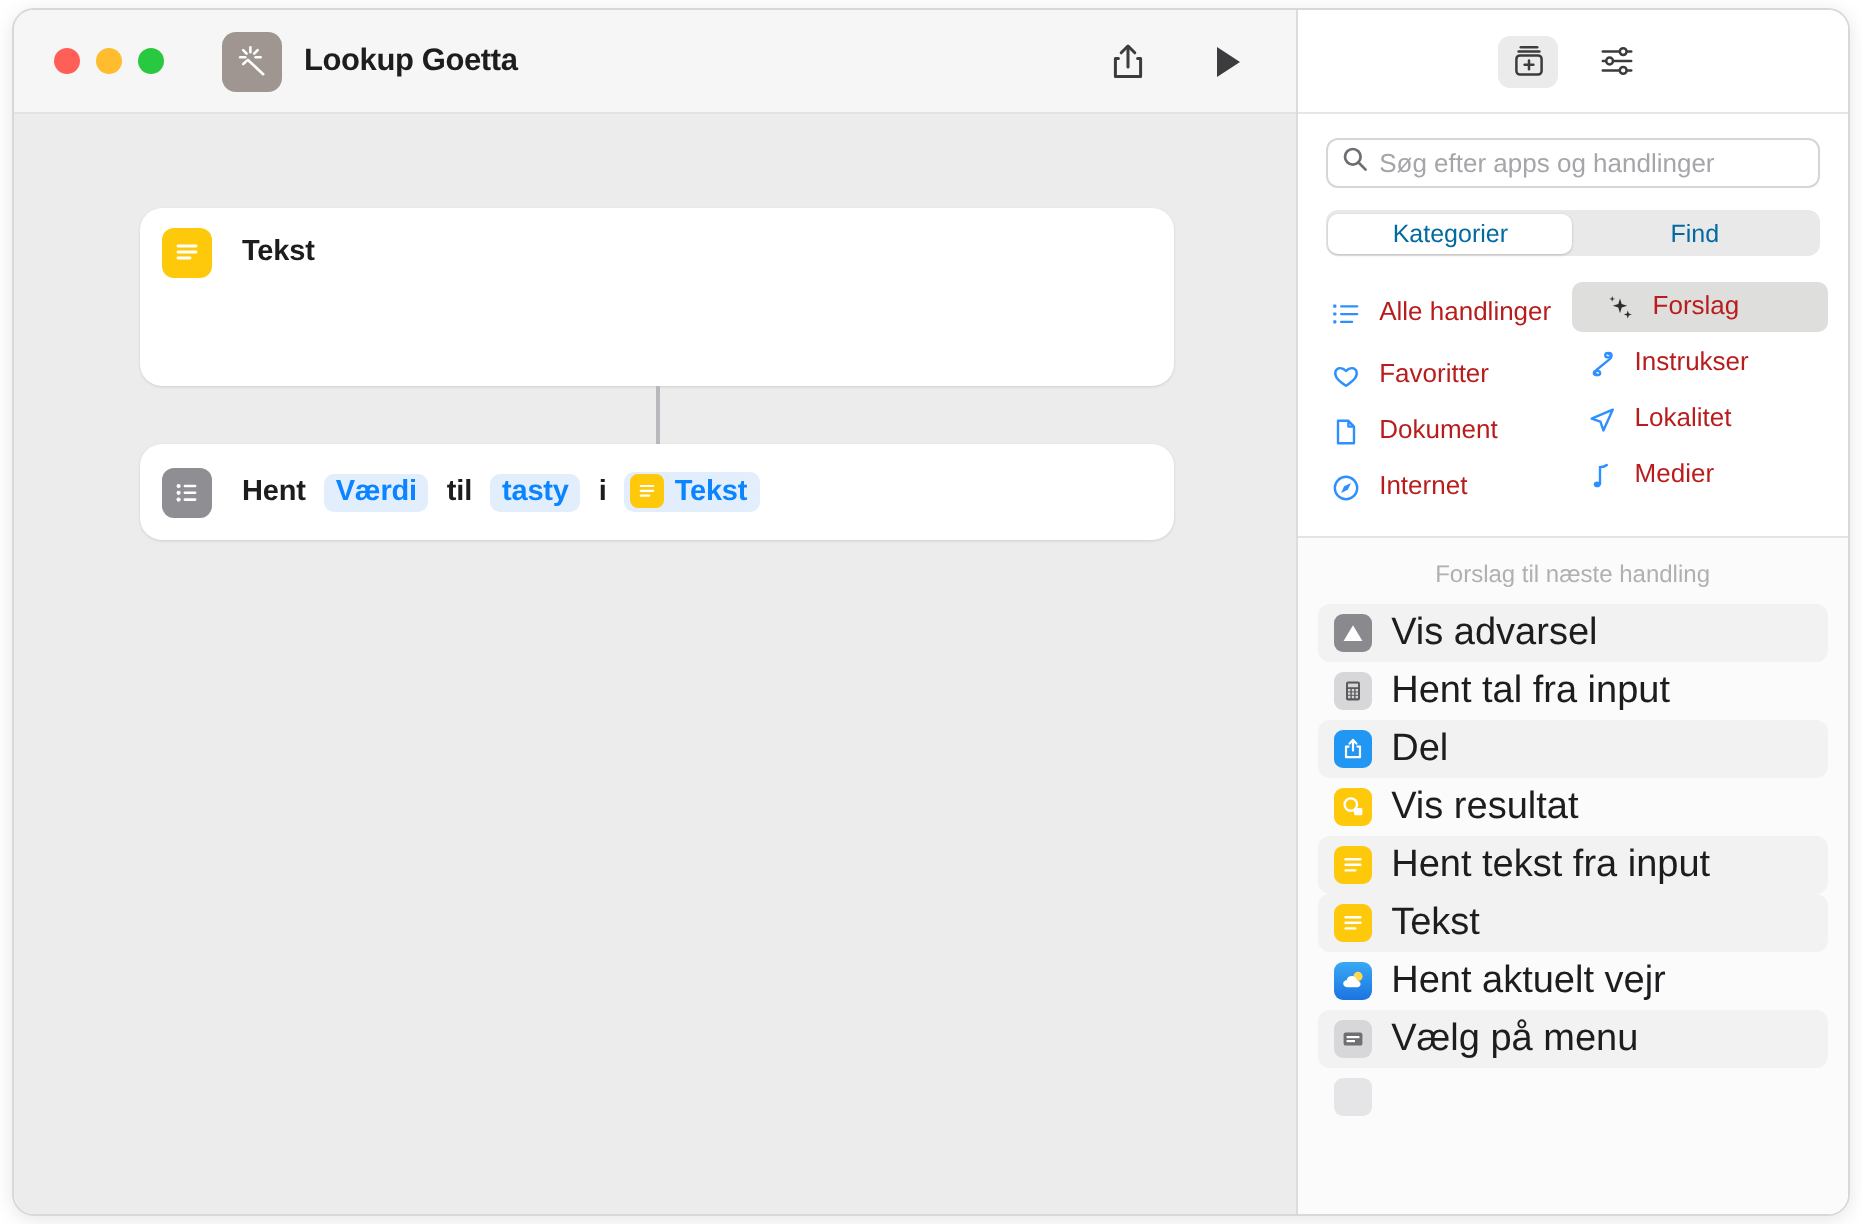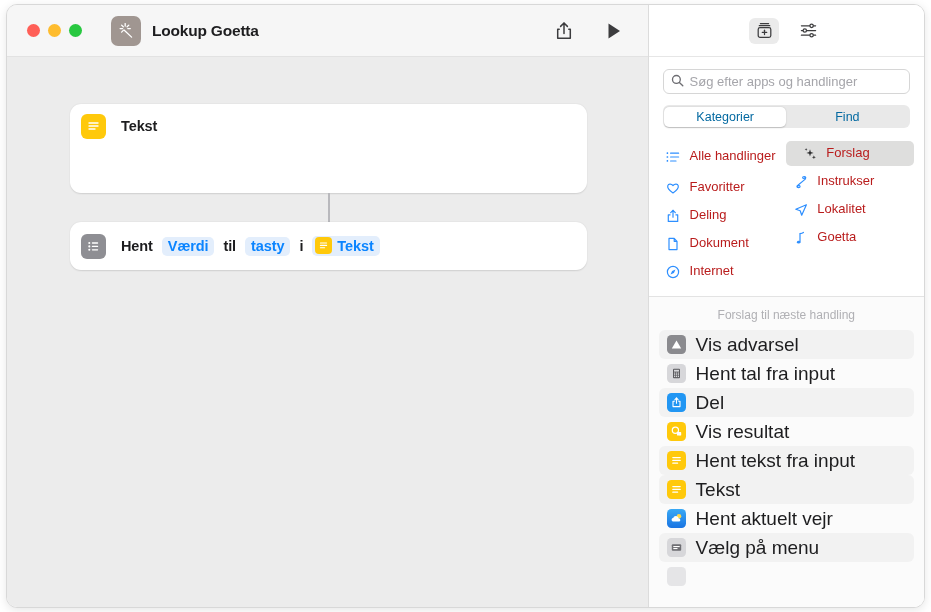--- a/index.html
+++ b/index.html
@@ -397,32 +397,20 @@
 
         <div class="cat-item">
           <span class="cat-ic">
             <svg width="14" height="14" viewBox="0 0 14 14">
               <path d="M7 11.9 C2.2 8.7 1.1 6.8 1.8 4.6 C2.4 2.8 5.1 2.3 7 4.5 C8.9 2.3 11.6 2.8 12.2 4.6 C12.9 6.8 11.8 8.7 7 11.9 Z" fill="none" stroke="#2e8fff" stroke-width="1.2" stroke-linejoin="round"></path>
             </svg>
           </span>
           <span class="cat-label">Favoritter</span>
         </div>
 
-        <div class="cat-item">
-          <span class="cat-ic">
-            <svg width="14" height="14" viewBox="0 0 14 14">
-              <g stroke="#2e8fff" stroke-width="1.2" fill="none" stroke-linecap="round" stroke-linejoin="round">
-                <line x1="7" y1="1.4" x2="7" y2="8.2"></line>
-                <path d="M4.7 3.7 L7 1.3 L9.3 3.7"></path>
-                <path d="M4.1 5.8 L2.3 5.8 L2.3 12.4 L11.7 12.4 L11.7 5.8 L9.9 5.8"></path>
-              </g>
-            </svg>
-          </span>
-          <span class="cat-label">Deling</span>
-        </div>
 
         <div class="cat-item">
           <span class="cat-ic">
             <svg width="14" height="14" viewBox="0 0 14 14">
               <path d="M3 1.4 L8.2 1.4 L11 4.3 L11 12.6 L3 12.6 Z M8.2 1.4 L8.2 4.3 L11 4.3" fill="none" stroke="#2e8fff" stroke-width="1.2" stroke-linejoin="round"></path>
             </svg>
           </span>
           <span class="cat-label">Dokument</span>
         </div>
 
@@ -476,21 +464,21 @@
 
         <div class="cat-item">
           <span class="cat-ic">
             <svg width="14" height="14" viewBox="0 0 14 14">
               <g fill="none" stroke="#2e8fff" stroke-width="1.2" stroke-linecap="round">
                 <path d="M6.0 11.0 L6.0 2.6 C6.0 2.6 8.3 2.4 9.4 1.5"></path>
               </g>
               <ellipse cx="4.6" cy="11.2" rx="1.7" ry="1.4" fill="#2e8fff"></ellipse>
             </svg>
           </span>
-          <span class="cat-label">Goetta</span>
+          <span class="cat-label">Medier</span>
         </div>
       </div>
     </div>
 
     <div id="divider"></div>
 
     <div id="suggest-section">
       <div id="suggest-title">Forslag til næste handling</div>
 
       <div class="sug-row alt">

